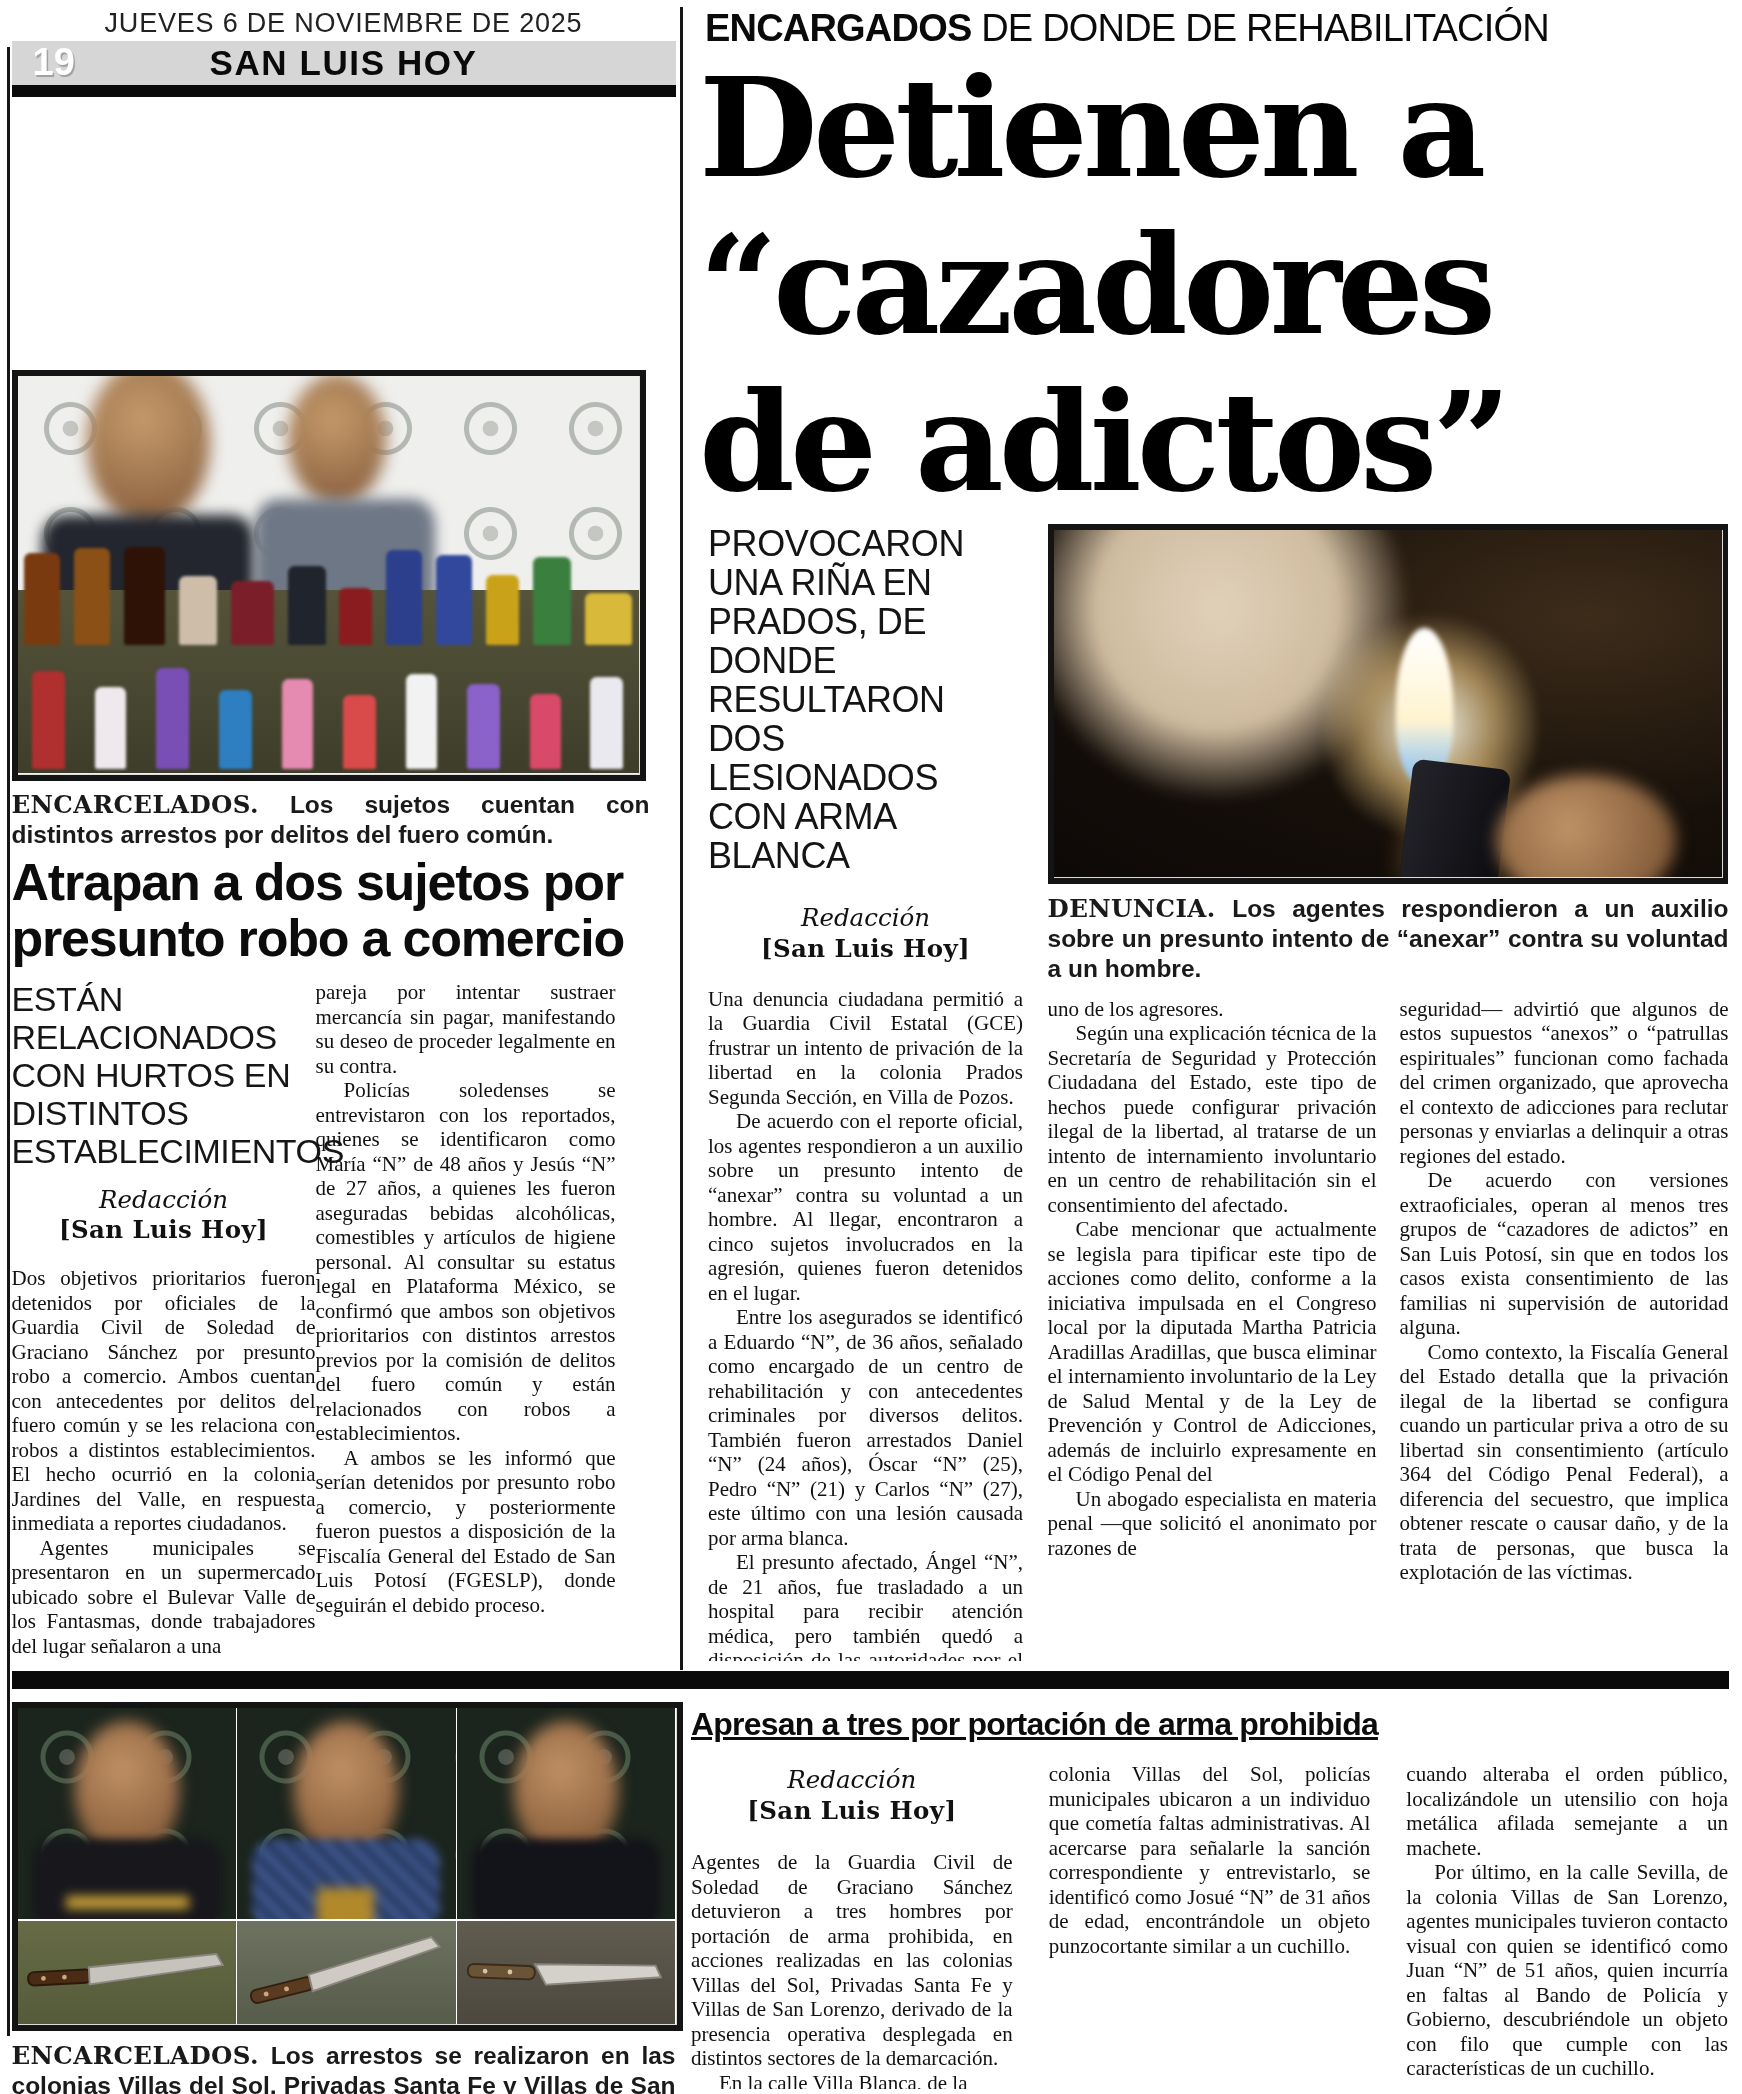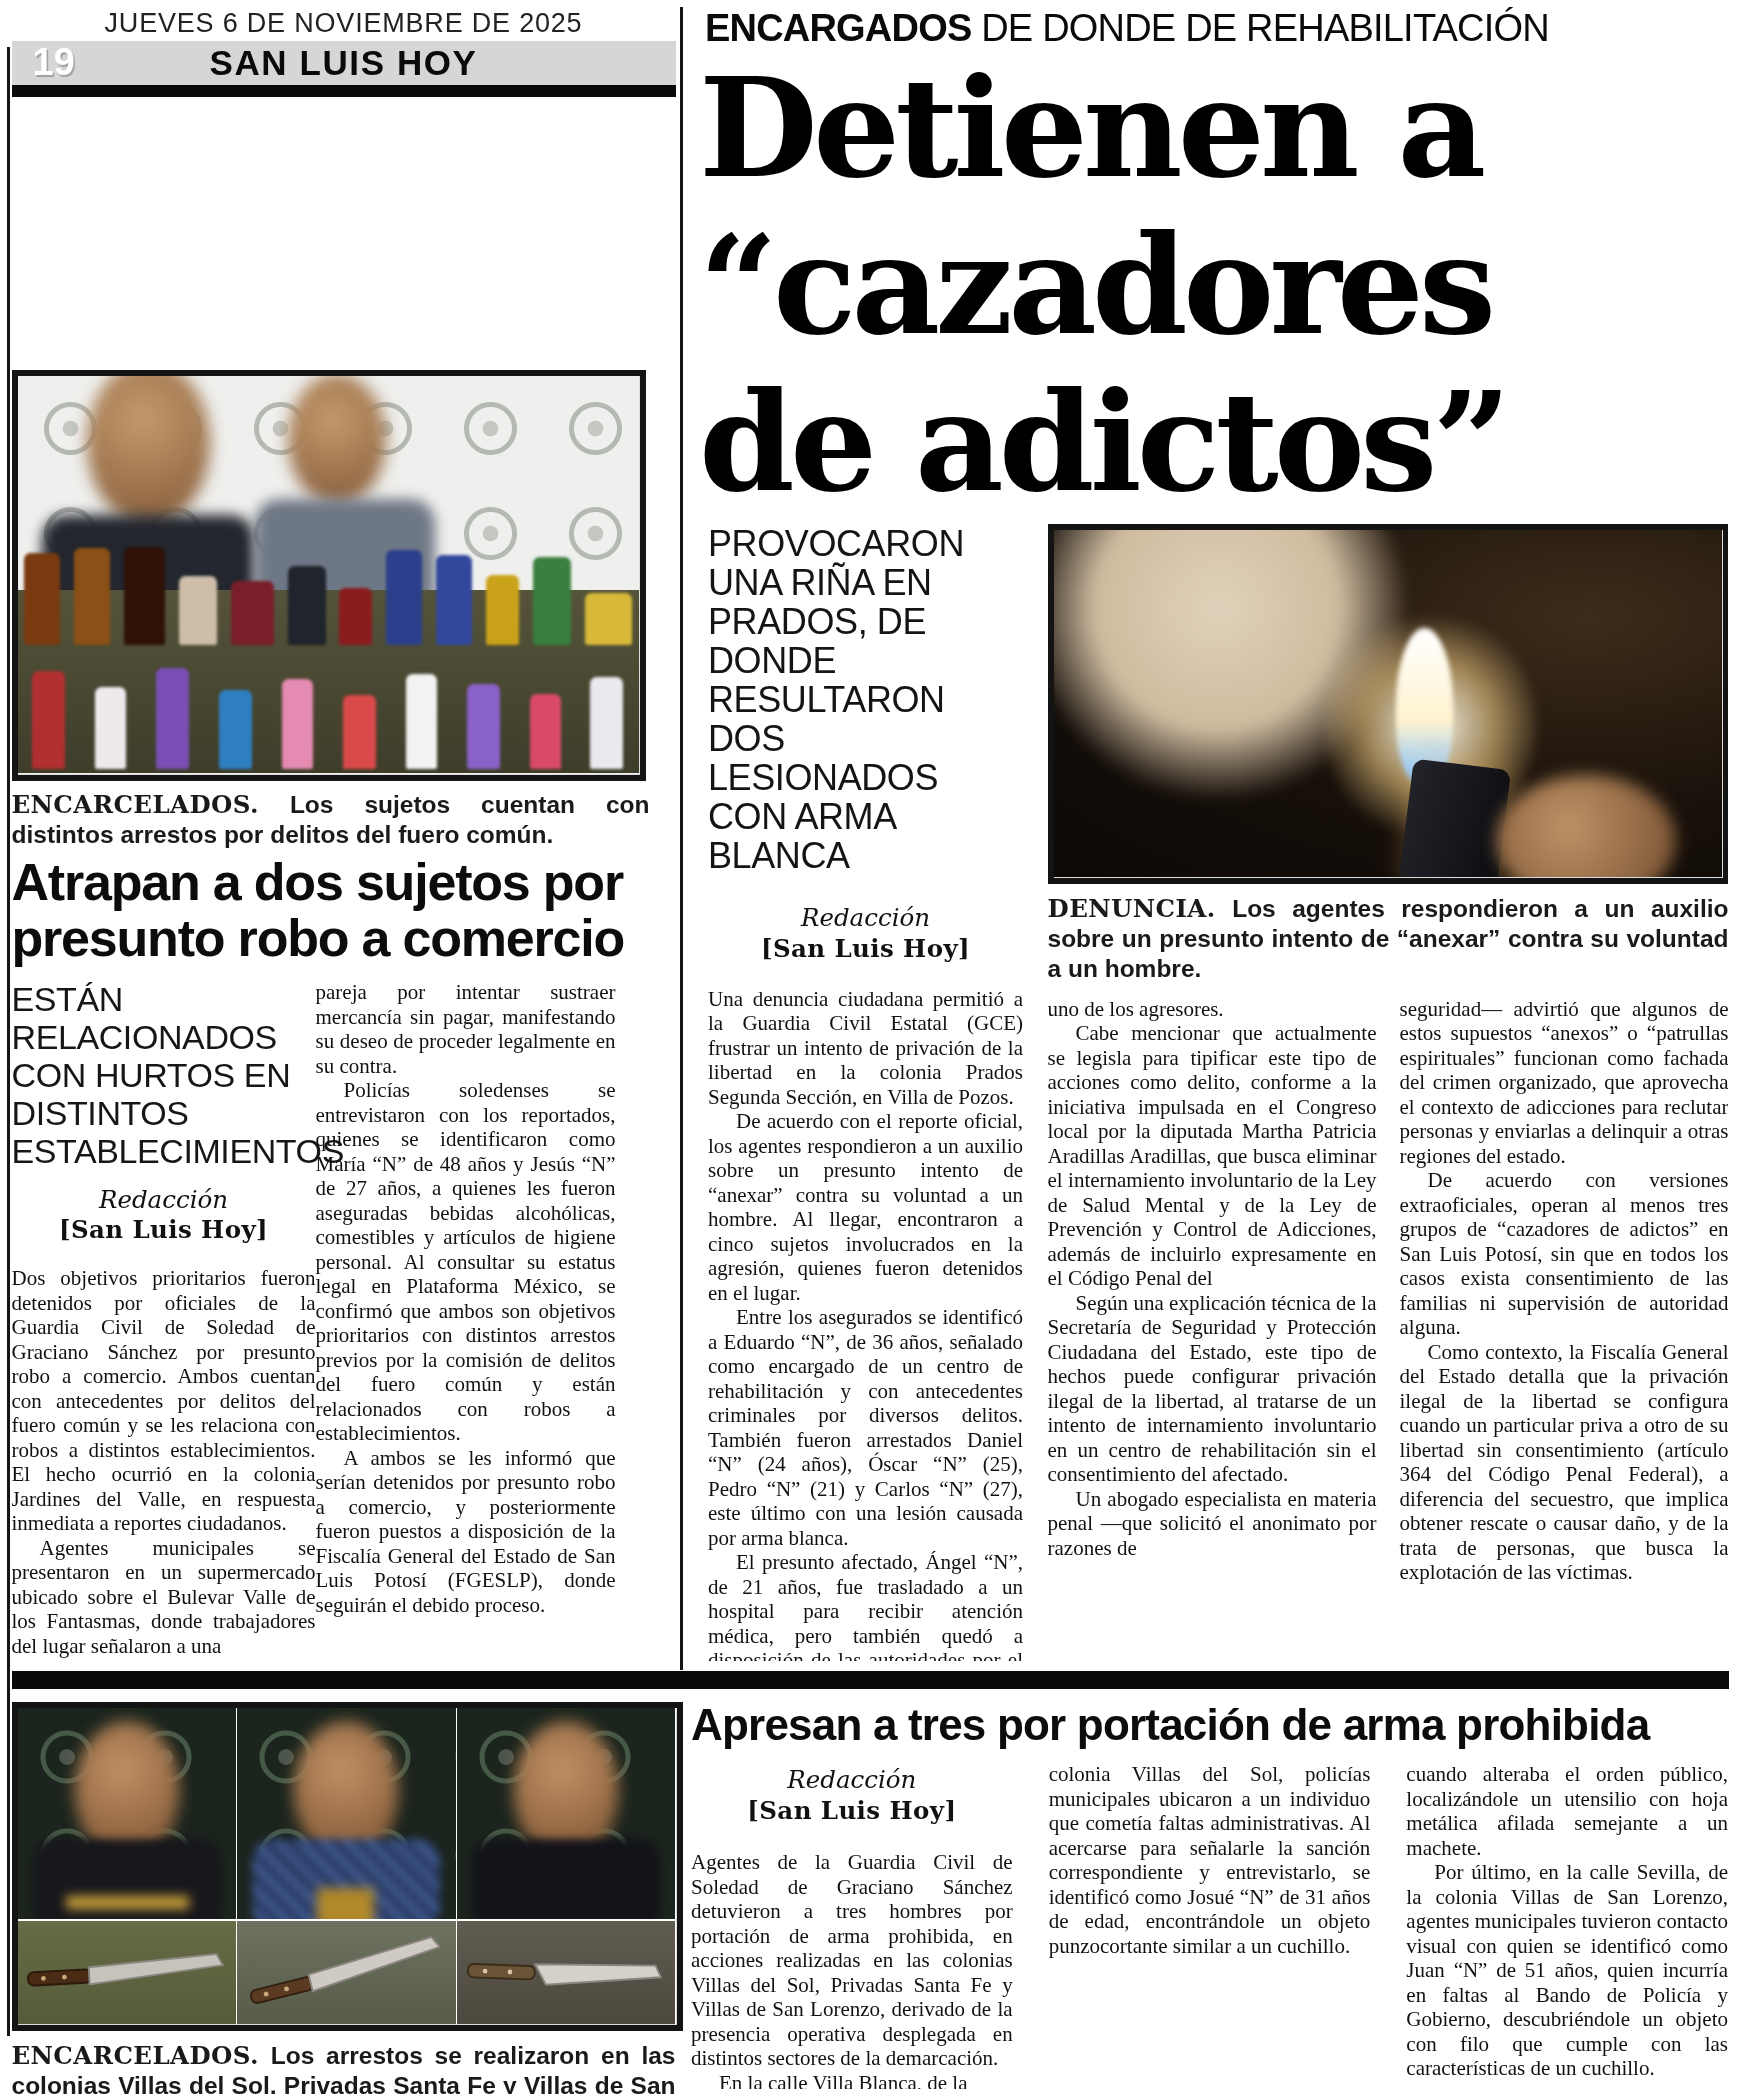--- a/index.html
+++ b/index.html
@@ -61,22 +61,22 @@
   .mcolA .byline{margin:28px 0 23px 0;}
   .mcolA{overflow:hidden;height:1137px;}
   .photo2-frame{width:681px;height:360px;}
   .caption2{margin-top:9.8px;width:681px;}
   .mcols{margin-top:13px;height:682px;overflow:hidden;display:grid;grid-template-columns:1fr 1fr;column-gap:23px;}
 
   
   .photo3-frame{position:absolute;left:11.5px;top:1702px;width:671px;height:329px;}
   .caption3{position:absolute;left:11.5px;top:2041px;width:664px;}
   .bottom-article{position:absolute;left:691px;top:1700px;width:1037px;height:394px;overflow:hidden;}
-  .b-headline{font-family:"Liberation Sans",sans-serif;font-weight:bold;font-size:44px;line-height:49px;
-    letter-spacing:-0.8px;color:#0c0c0c;white-space:nowrap;}
+  .b-headline{font-family:"Liberation Sans",sans-serif;font-weight:bold;font-size:32px;line-height:49px;
+    letter-spacing:-0.8px;color:#0c0c0c;white-space:nowrap;text-decoration:underline;}
   .b-cols{margin-top:13px;display:grid;grid-template-columns:1fr 1fr 1fr;column-gap:36px;height:327px;overflow:hidden;}
   .b-cols .byline{margin:3.3px 0 24.5px 0;}
 
   
   .ph1{position:relative;width:621px;height:398px;background:#efefed;overflow:hidden;}
   .rings-light{background-image:
       radial-gradient(circle, rgba(0,0,0,0) 21px, rgba(95,105,95,.4) 22px, rgba(95,105,95,.4) 26px, rgba(0,0,0,0) 27px),
       radial-gradient(circle, rgba(95,105,95,.3) 7.4px, rgba(0,0,0,0) 8.2px);
     background-size:105px 105px;}
   .ph-head{position:absolute;border-radius:50%;background:radial-gradient(circle at 45% 35%, #c59a6b, #7e5636);filter:blur(8.2px);}
@@ -236,22 +236,22 @@
           <div class="lighter"></div>
           <div class="thumb"></div>
         </div>
       </div>
       <div class="caption2 caption">
         <span class="cap-lead">DENUNCIA.</span><span> Los agentes respondieron a un auxilio sobre un presunto intento de “anexar” contra su voluntad a un hombre.</span>
       </div>
       <div class="mcols body-text">
         <div>
           <p class="cont">uno de los agresores.</p>
+          <p>Según una explicación técnica de la Secretaría de Seguridad y Protección Ciudadana del Estado, este tipo de hechos puede configurar privación ilegal de la libertad, al tratarse de un intento de internamiento involuntario en un centro de rehabilitación sin el consentimiento del afectado.</p>
           <p>Cabe mencionar que actualmente se legisla para tipificar este tipo de acciones como delito, conforme a la iniciativa impulsada en el Congreso local por la diputada Martha Patricia Aradillas Aradillas, que busca eliminar el internamiento involuntario de la Ley de Salud Mental y de la Ley de Prevención y Control de Adicciones, además de incluirlo expresamente en el Código Penal del</p>
-          <p>Según una explicación técnica de la Secretaría de Seguridad y Protección Ciudadana del Estado, este tipo de hechos puede configurar privación ilegal de la libertad, al tratarse de un intento de internamiento involuntario en un centro de rehabilitación sin el consentimiento del afectado.</p>
           <p>Un abogado especialista en materia penal —que solicitó el anonimato por razones de</p>
         </div>
         <div>
           <p class="cont">seguridad— advirtió que algunos de estos supuestos “anexos” o “patrullas espirituales” funcionan como fachada del crimen organizado, que aprovecha el contexto de adicciones para reclutar personas y enviarlas a delinquir a otras regiones del estado.</p>
           <p>De acuerdo con versiones extraoficiales, operan al menos tres grupos de “cazadores de adictos” en San Luis Potosí, sin que en todos los casos exista consentimiento de las familias ni supervisión de autoridad alguna.</p>
           <p>Como contexto, la Fiscalía General del Estado detalla que la privación ilegal de la libertad se configura cuando un particular priva a otro de su libertad sin consentimiento (artículo 364 del Código Penal Federal), a diferencia del secuestro, que implica obtener rescate o causar daño, y de la trata de personas, que busca la explotación de las víctimas.</p>
         </div>
       </div>
     </div>
   </div>

